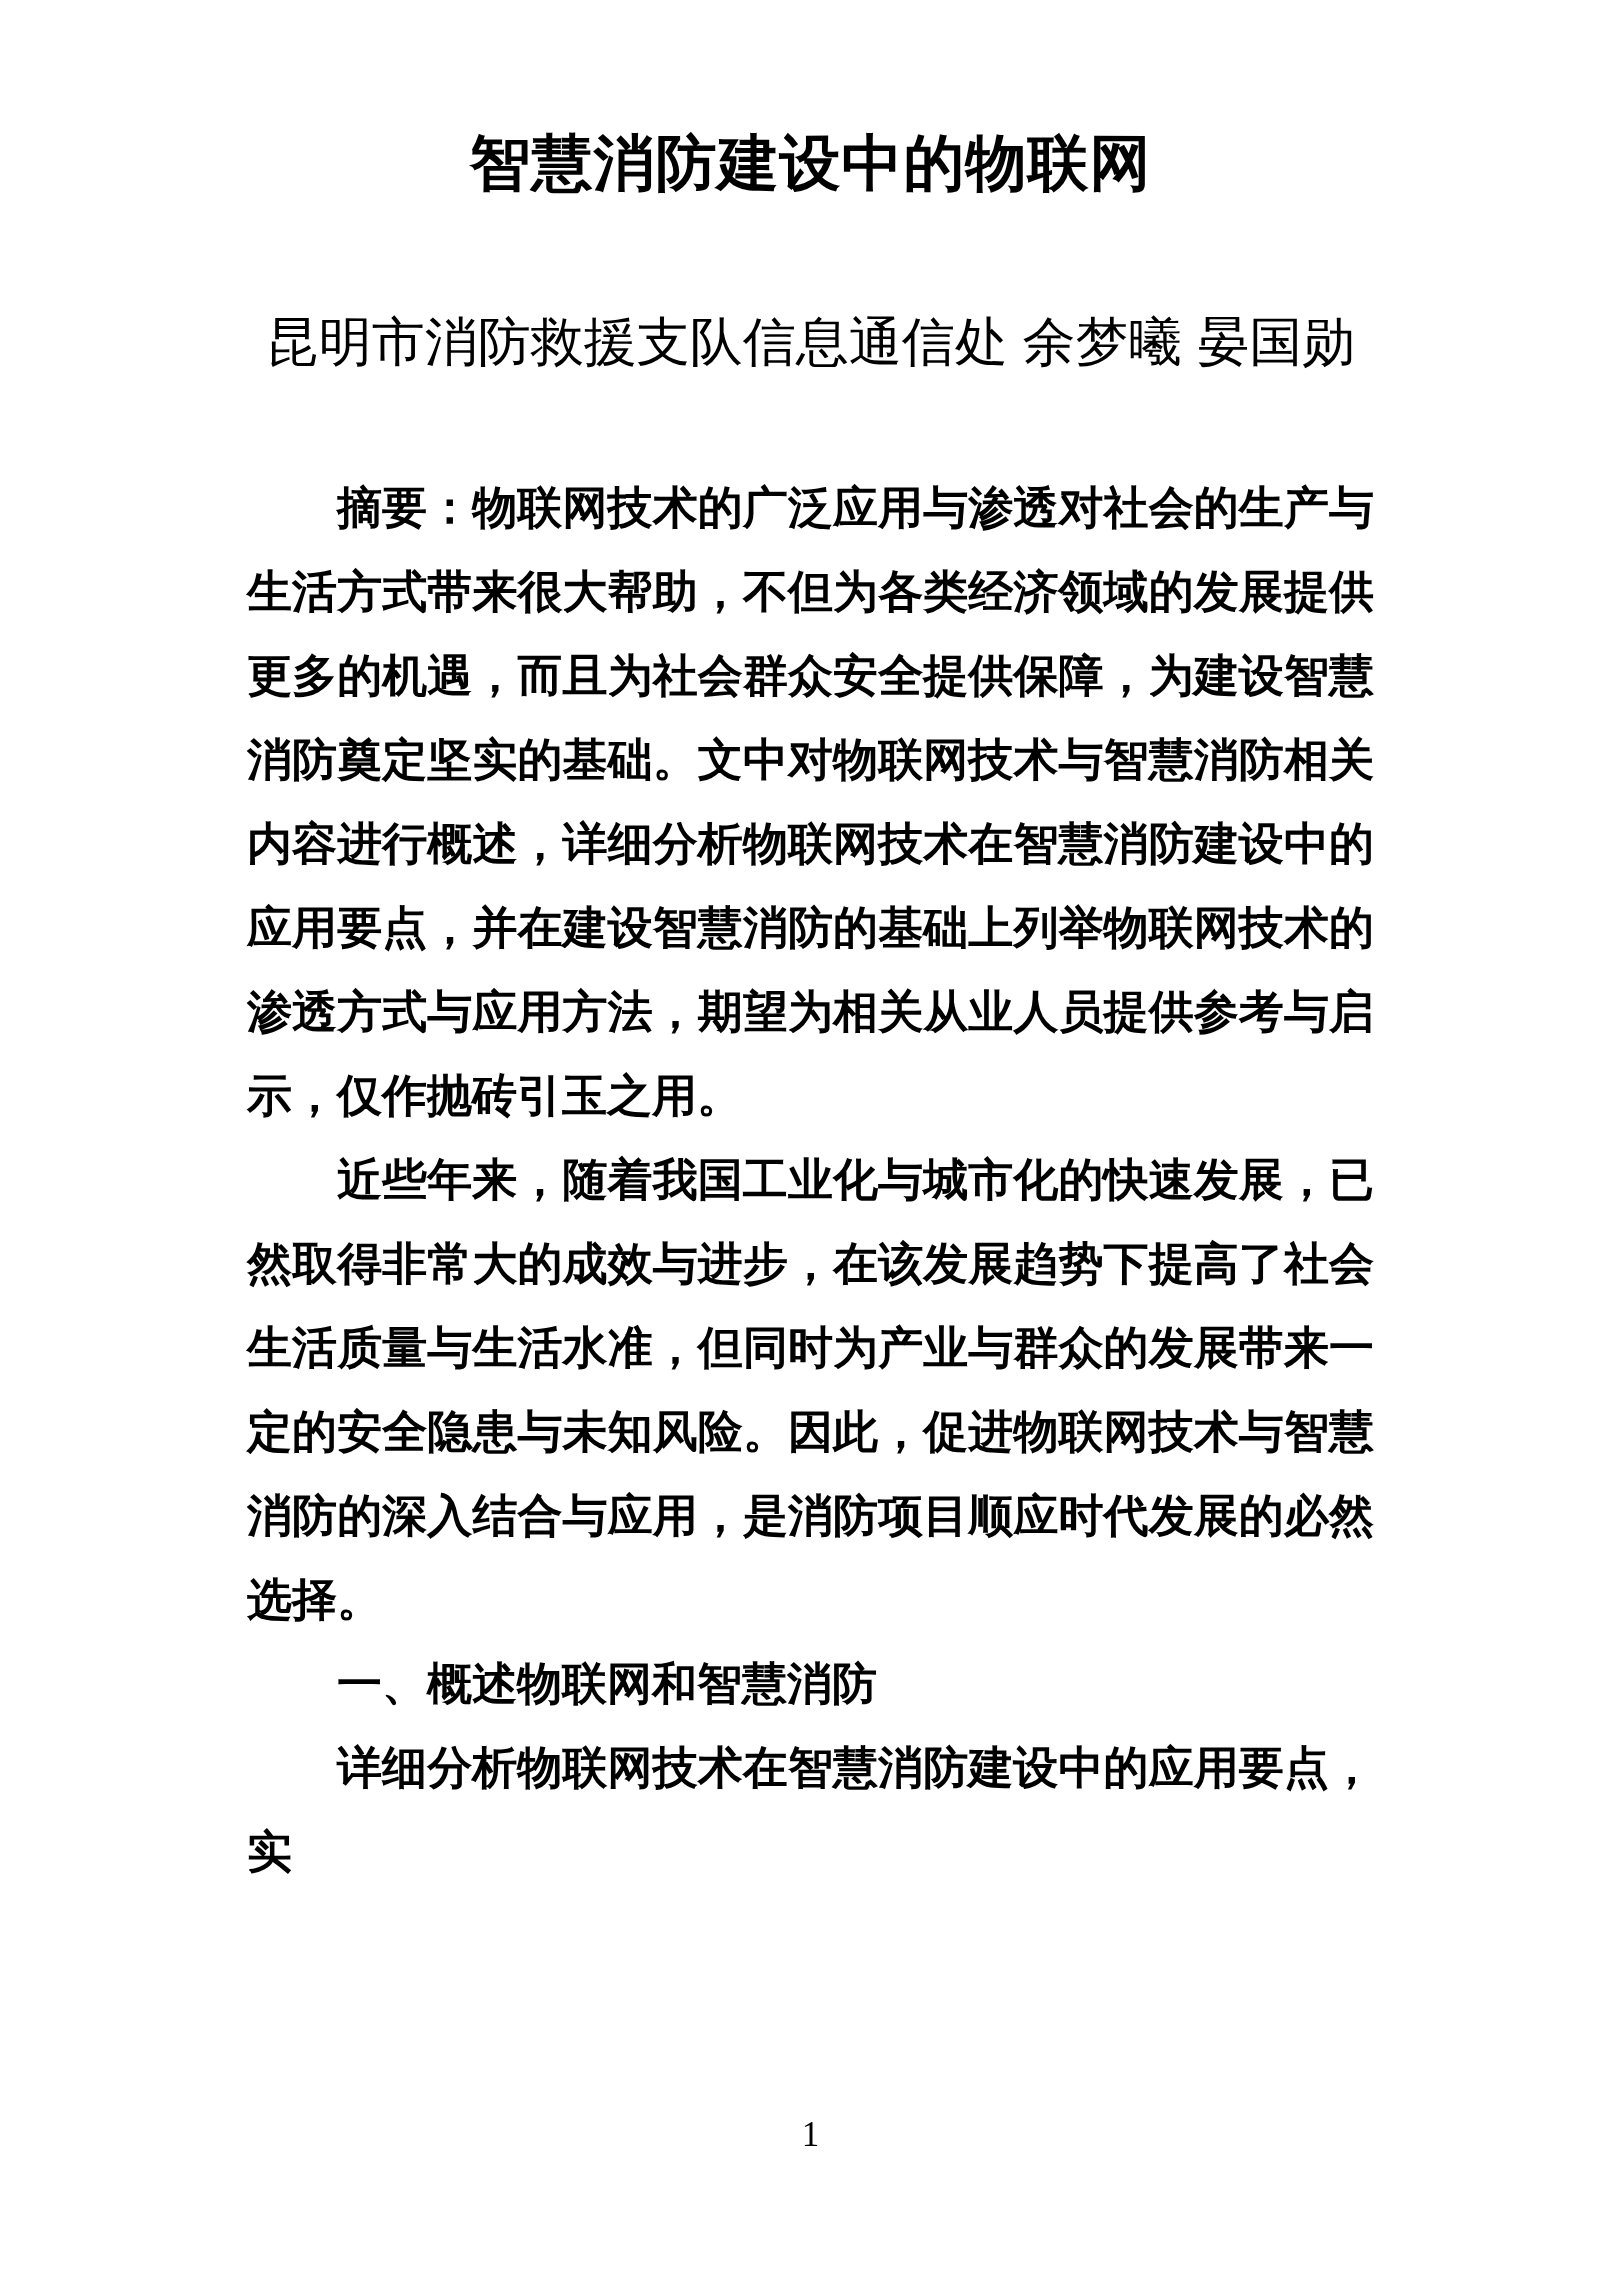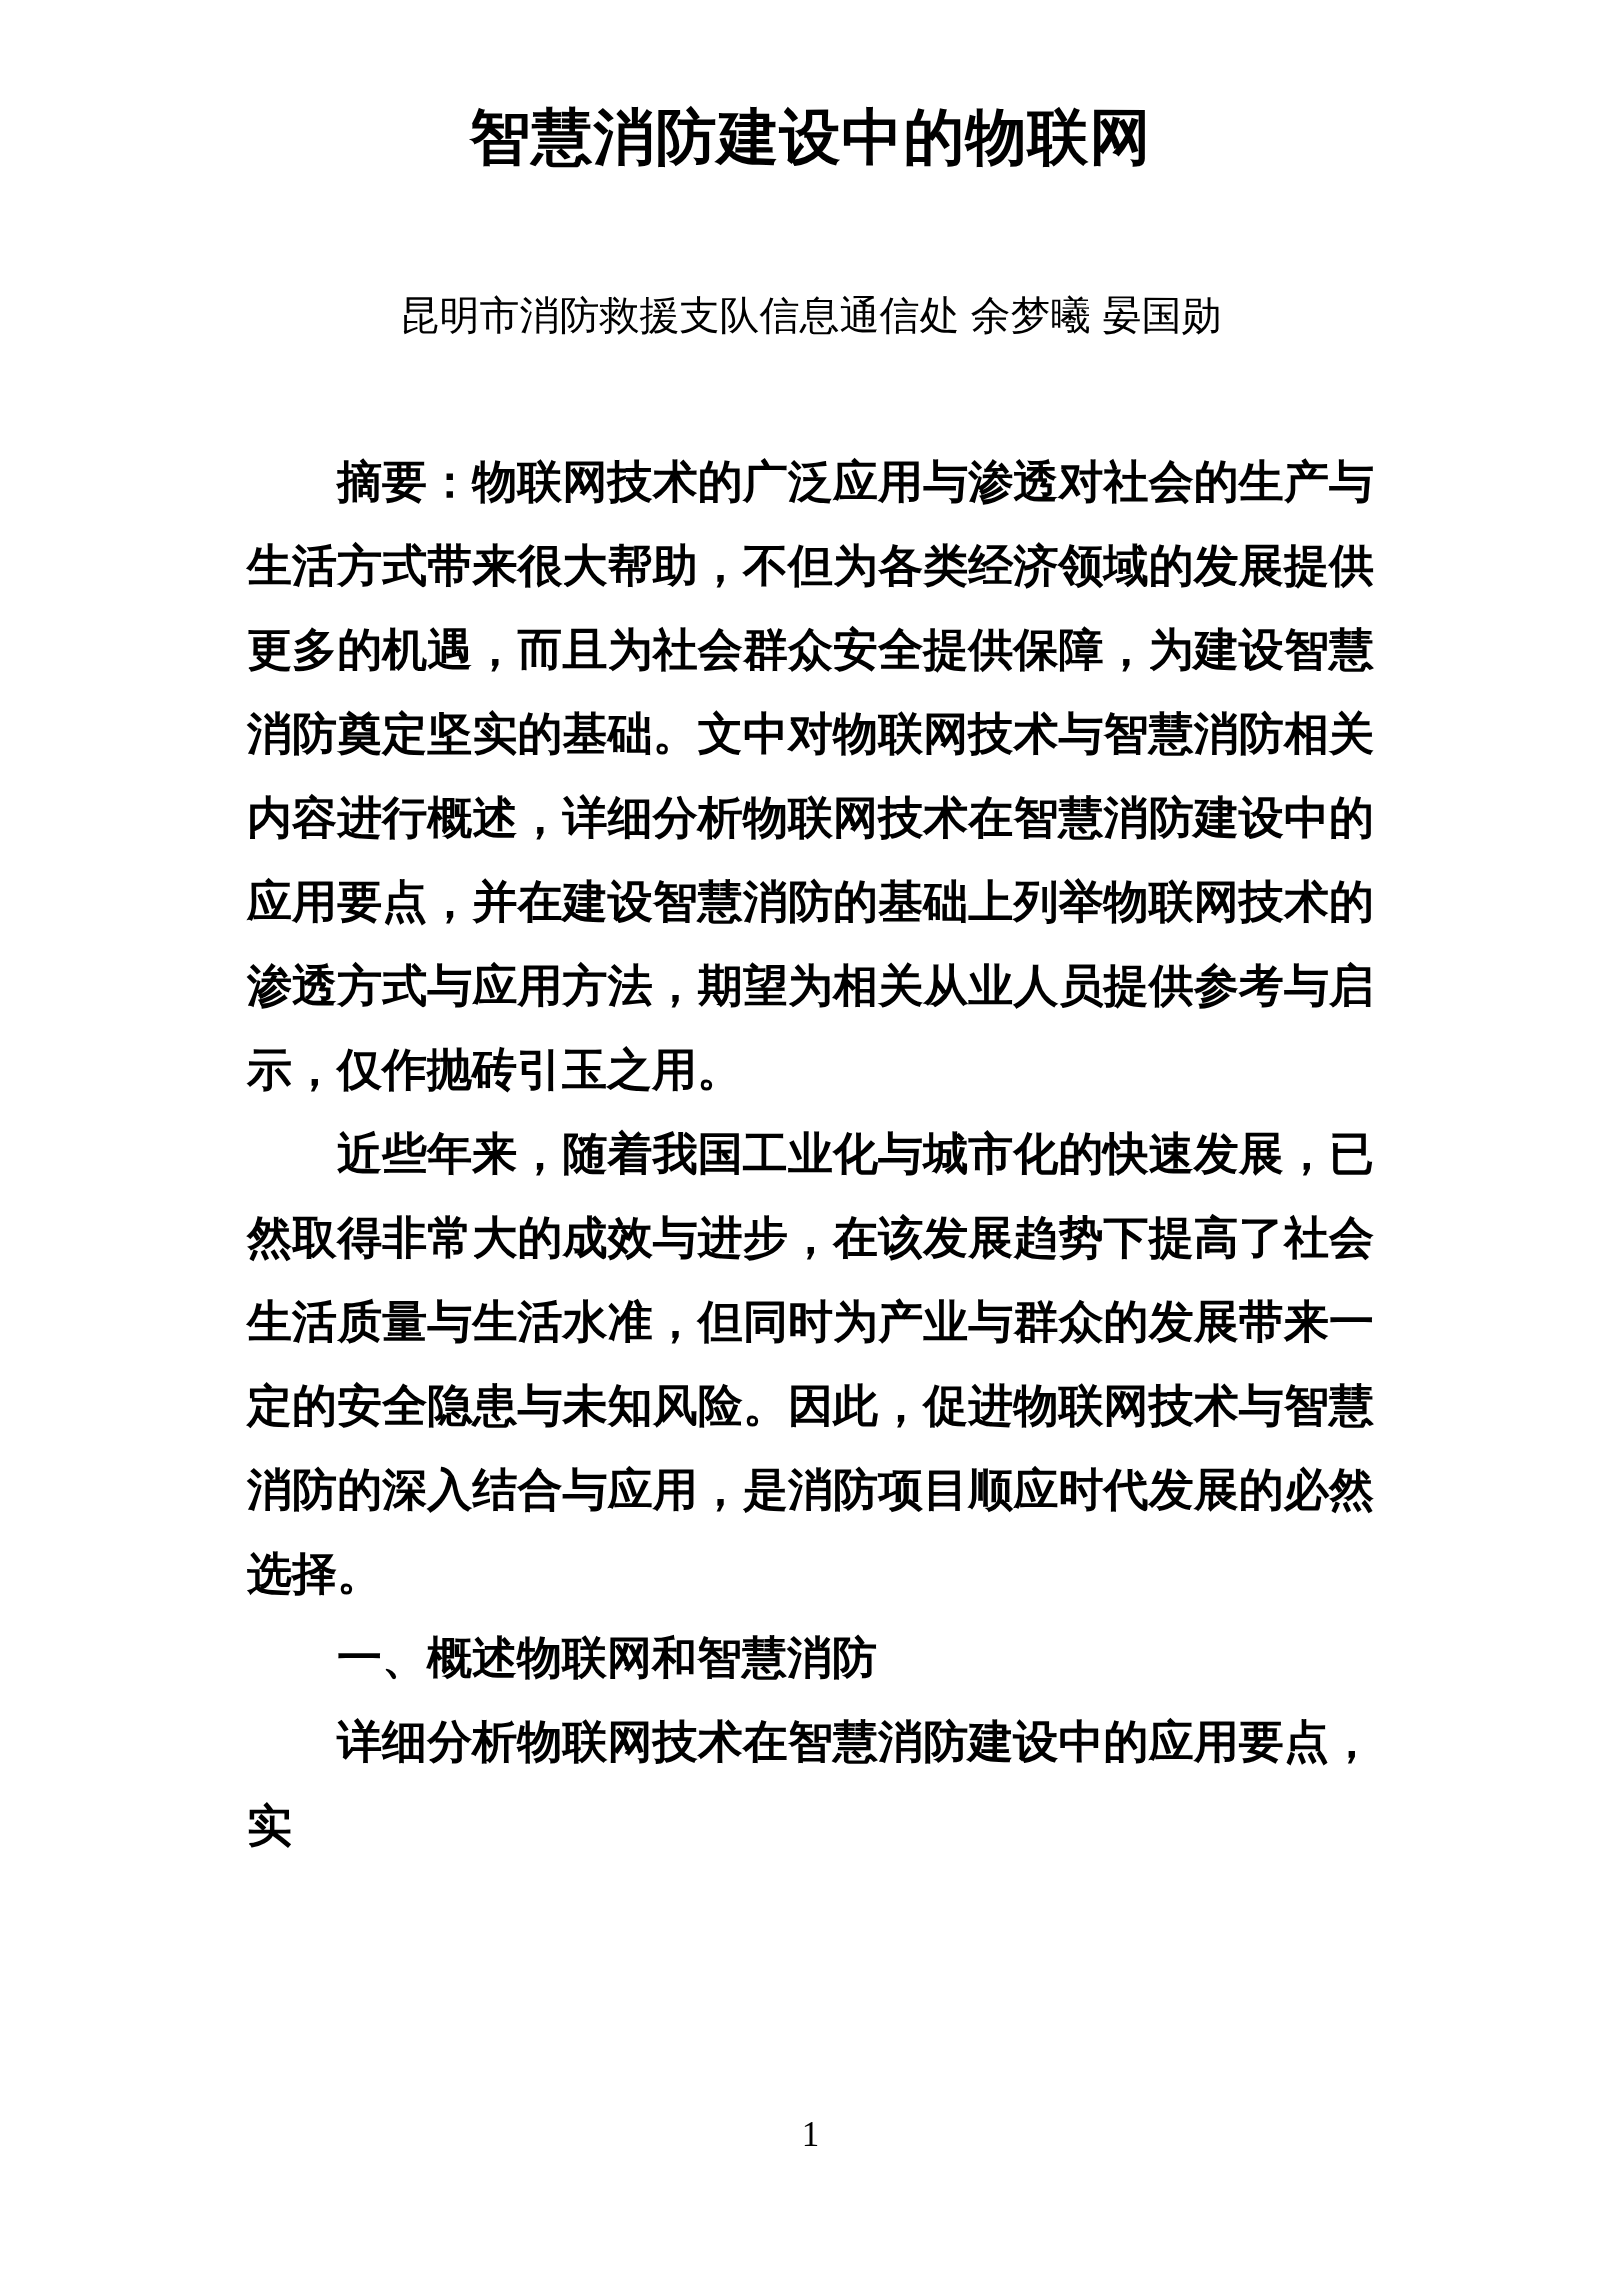--- a/index.html
+++ b/index.html
@@ -11,32 +11,32 @@
     position: relative;
     width: 1621px;
     height: 2293px;
     background: #ffffff;
     color: #000000;
     font-family: "Liberation Sans", sans-serif;
     overflow: hidden;
   }
   .doc-title {
     margin: 0;
-    padding-top: 91px;
+    padding-top: 117px;
     text-align: center;
     font-size: 61px;
     line-height: 92px;
     font-weight: bold;
     letter-spacing: 1px;
   }
   .byline {
     margin: 4px;
     margin-top: 103px;
     text-align: center;
-    font-size: 40px;
+    font-size: 53px;
     line-height: 59px;
     font-weight: normal;
   }
   .body-text {
     width: 1127px;
     margin: 0 auto;
     margin-top: 95px;
     font-size: 45px;
     line-height: 84px;
     text-align: justify;

